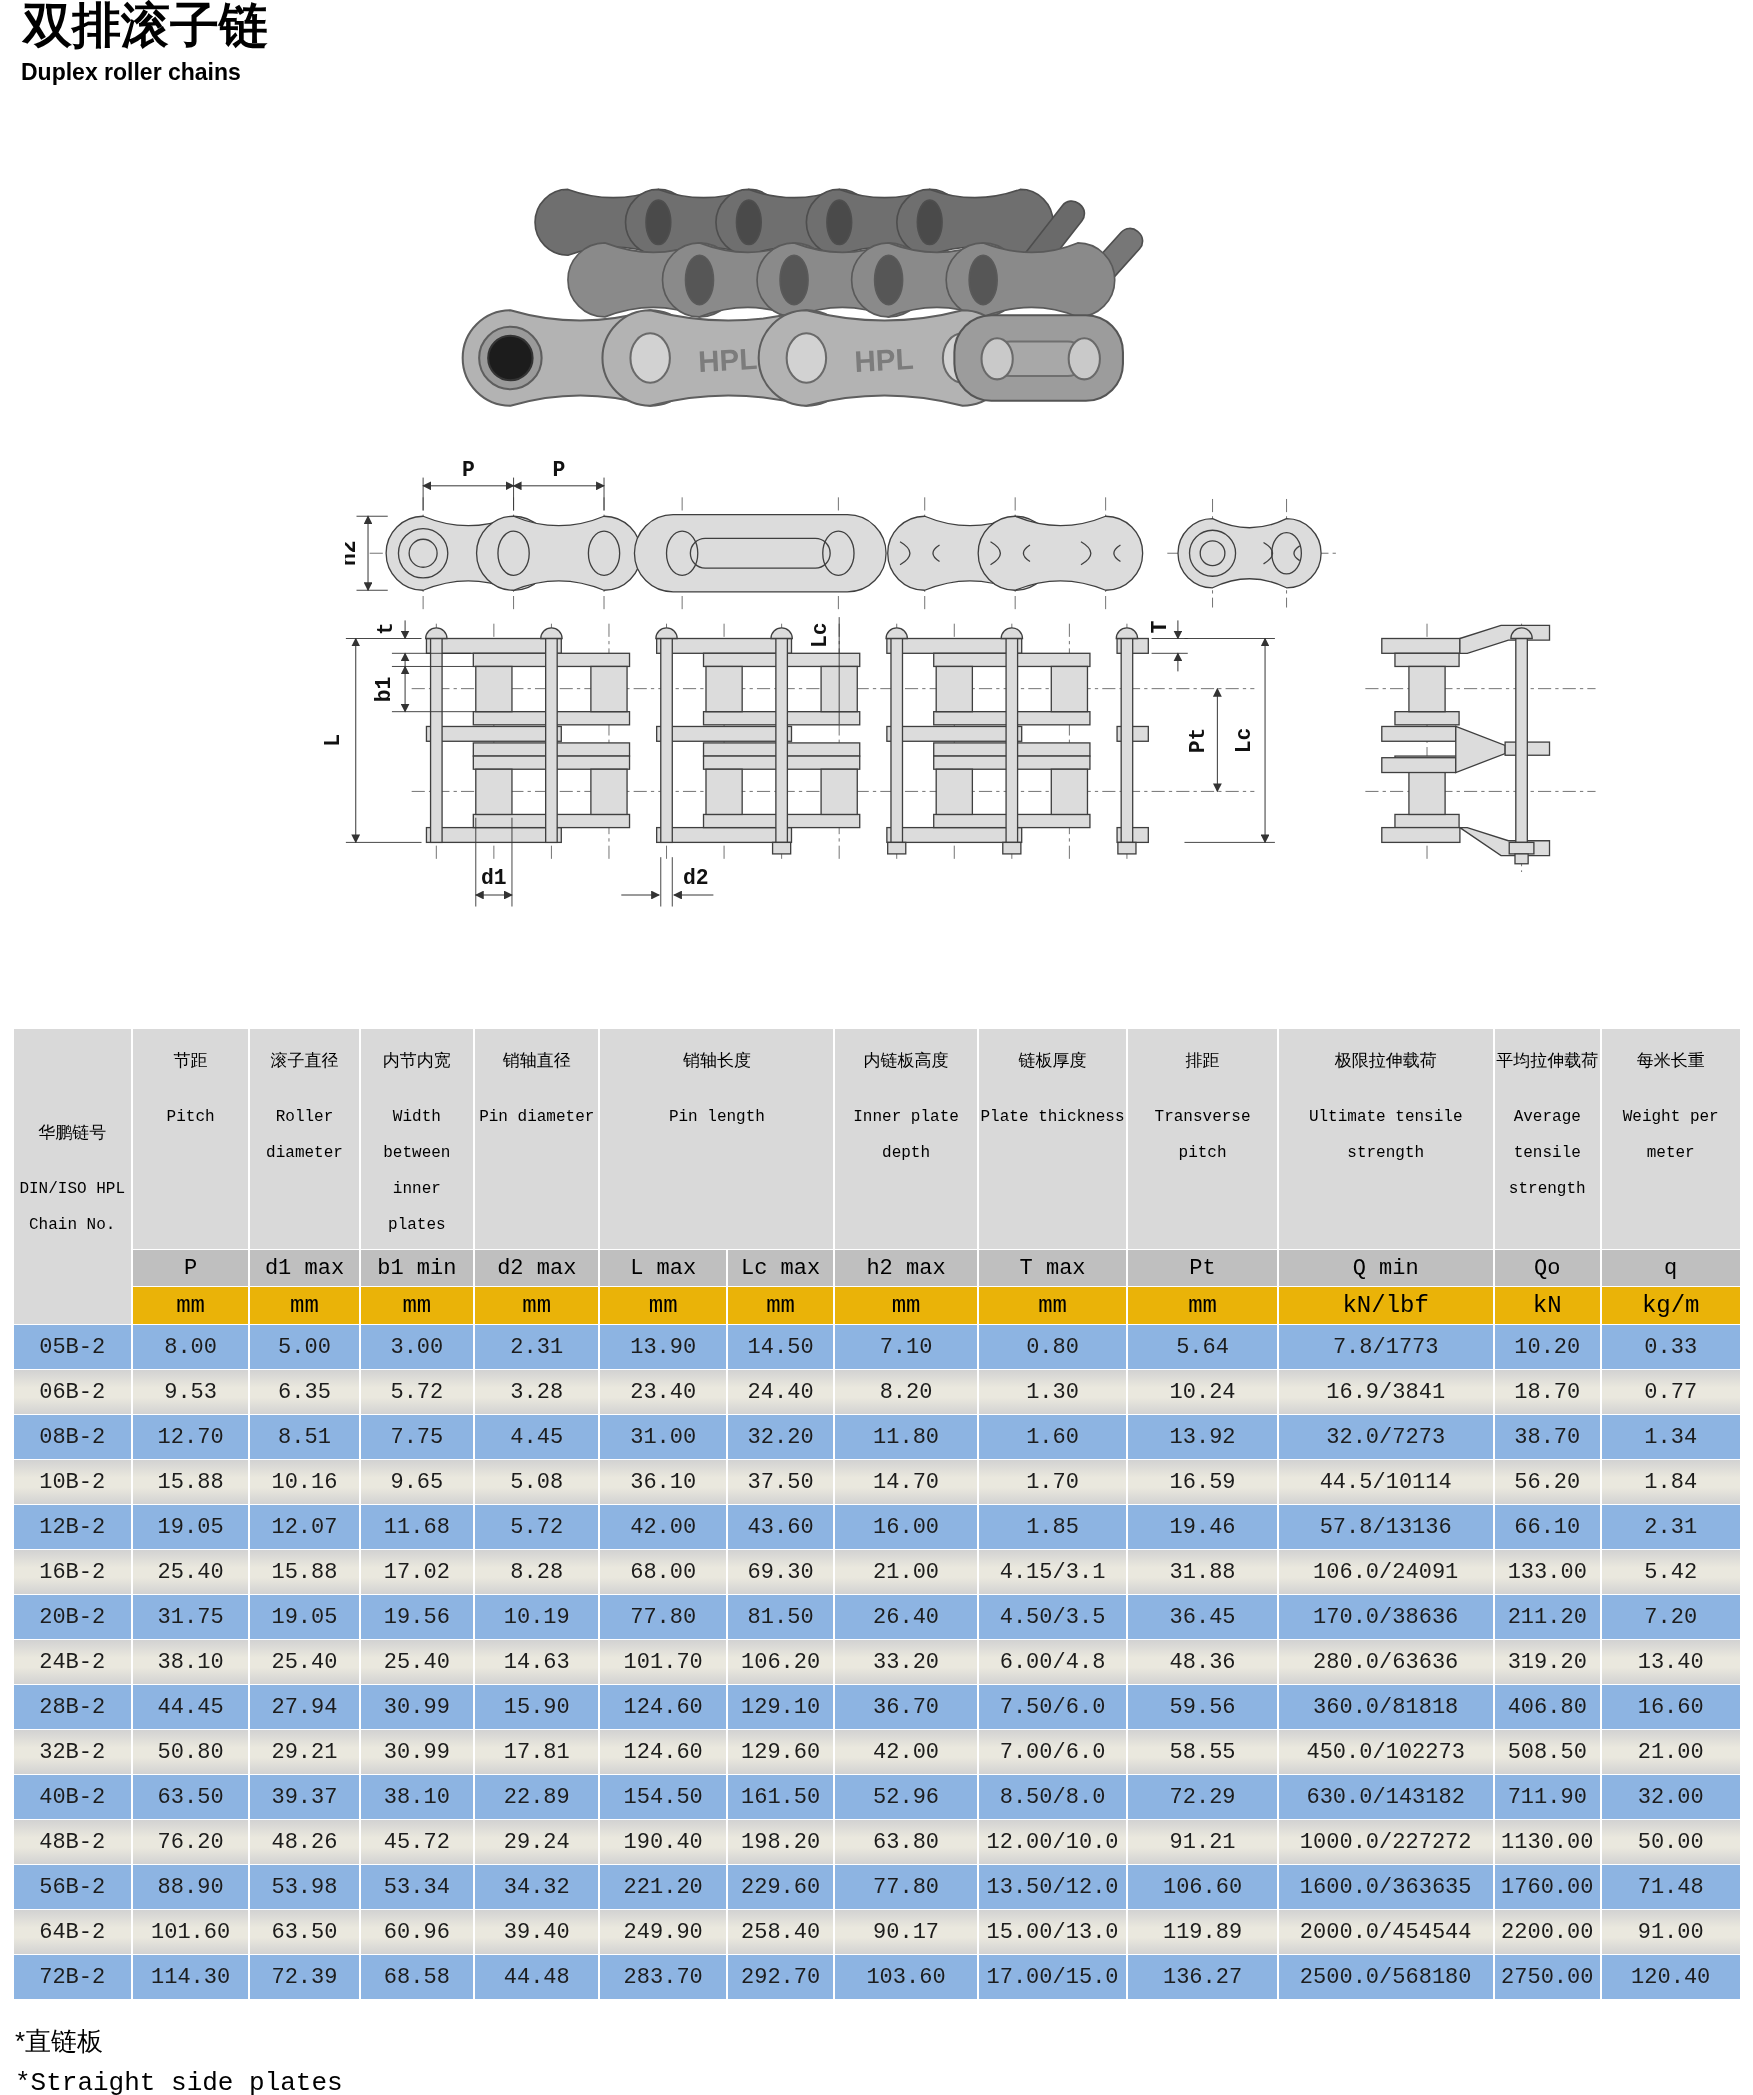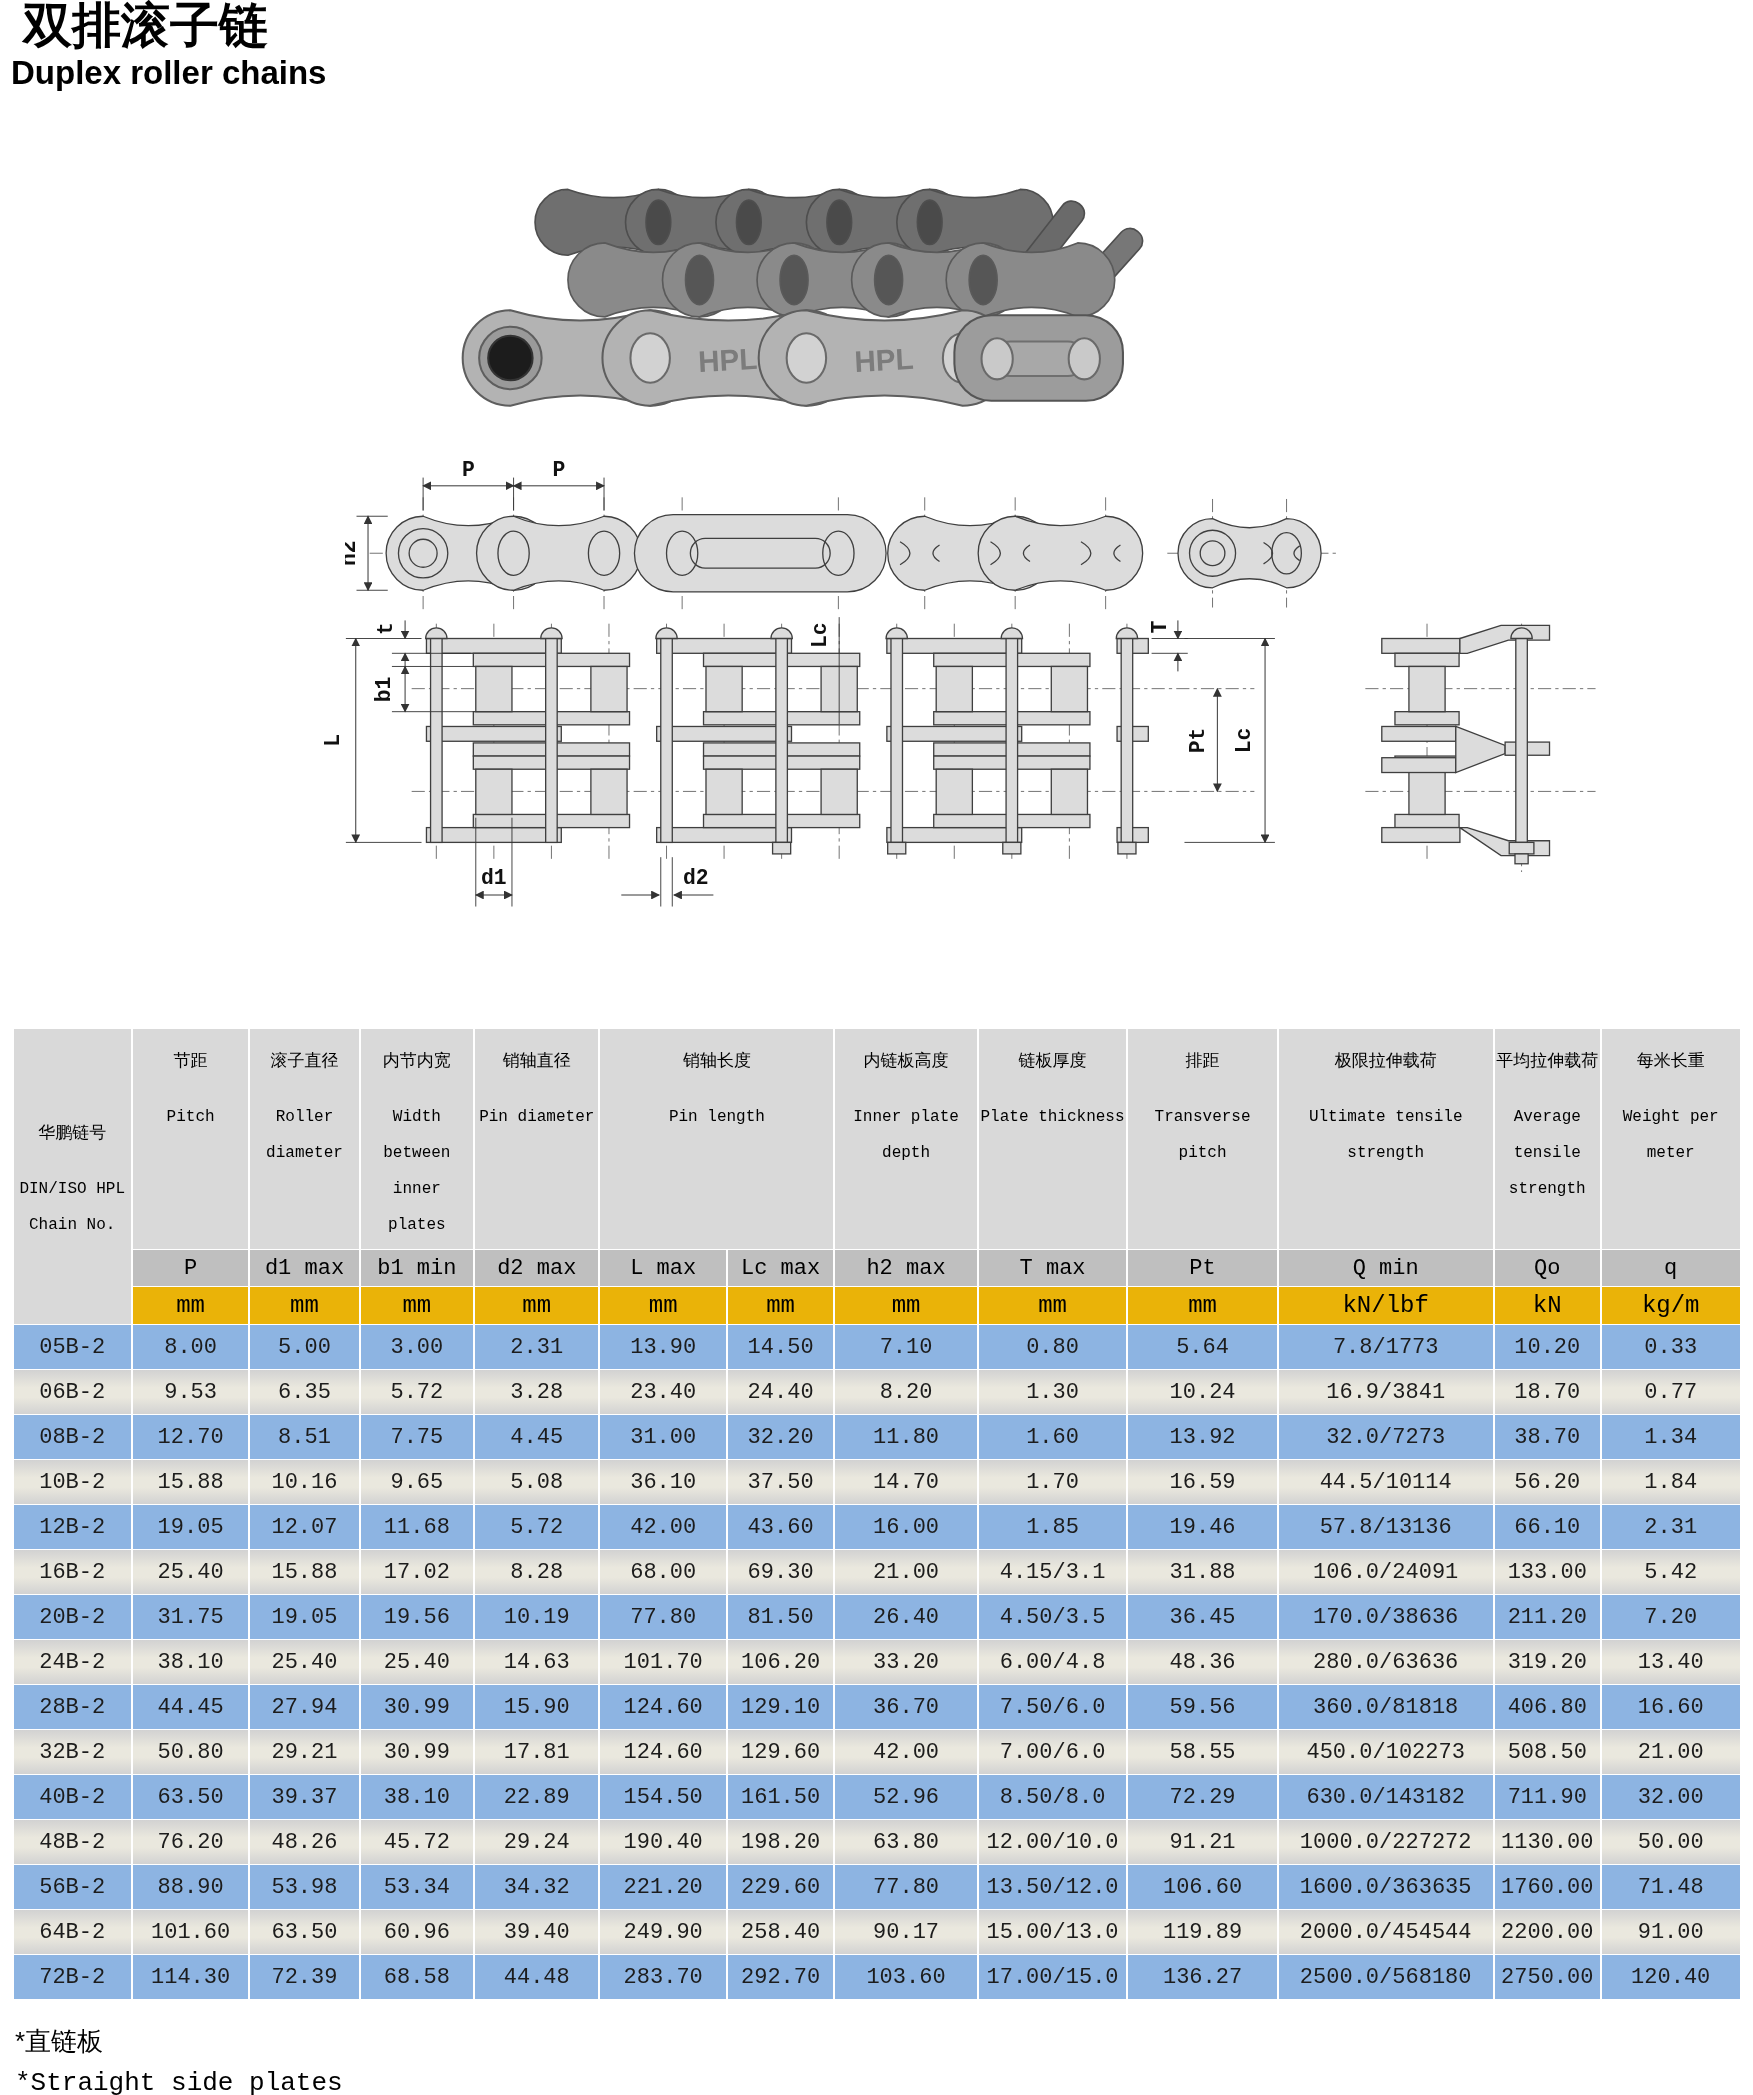--- a/index.html
+++ b/index.html
@@ -1,19 +1,19 @@
 <!DOCTYPE html>
 <html style="font-size:13px"><head>
 <meta charset="utf-8">
 <style>
   html,body{margin:0;padding:0;background:#fff;}
   .page{position:relative;width:1753px;height:2096px;background:#ffffff;overflow:hidden;
         font-family:"Liberation Sans",sans-serif;color:#000;}
   .title-zh{position:absolute;left:23px;top:3.3px;font-size:49px;font-weight:bold;line-height:44px;}
-  .title-en{position:absolute;left:11px;top:51px;font-size:33px;font-weight:bold;line-height:43px;}
+  .title-en{position:absolute;left:21px;top:51px;font-size:23px;font-weight:bold;line-height:43px;}
   .photo-wrap{position:absolute;left:461px;top:173px;width:699px;height:259px;}
   .diag1-wrap{position:absolute;left:345px;top:456px;width:995px;height:169px;}
   .diag2-wrap{position:absolute;left:313px;top:617px;width:1299px;height:325px;}
   
   .pl{fill:#dcdcdc;stroke:#3f3f3f;stroke-width:1.6;}
   .ln{fill:none;stroke:#3f3f3f;stroke-width:1.6;}
   .cl{stroke:#555;stroke-width:1;stroke-dasharray:16 5 4 5;fill:none;}
   .ext{stroke:#333;stroke-width:1.1;fill:none;}
   .dim{stroke:#333;stroke-width:1.2;fill:none;marker-start:url(#ar);marker-end:url(#ar);}
   .dimE{stroke:#333;stroke-width:1.2;fill:none;marker-end:url(#ar);}

